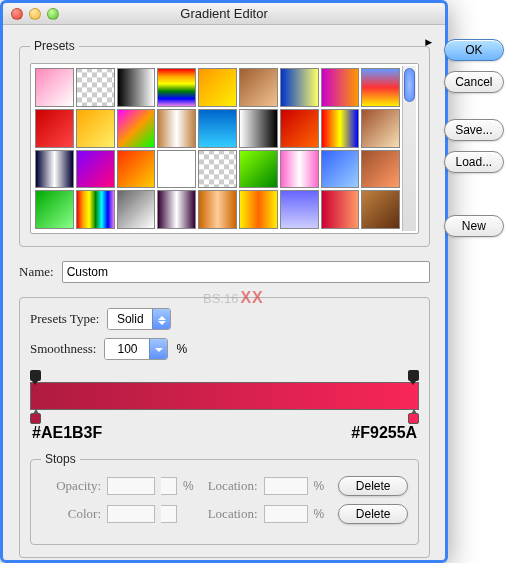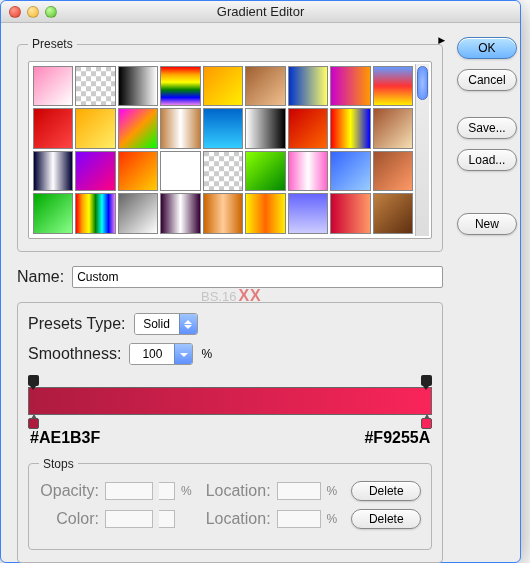--- a/index.html
+++ b/index.html
@@ -1,37 +1,37 @@
 <!DOCTYPE html>
 <html><head>
   <meta charset="utf-8">
   <style>
     * { box-sizing: border-box; margin: 0; padding: 0; }
     body { font-family: "Lucida Grande", Arial, sans-serif; font-size: 12px; background: #fff; }
-    .window { width: 521px; height: 563px; background: #ededed; border: 1px solid #3b82f6; border-radius: 6px; box-shadow: 0 6px 30px rgba(0,0,0,0.4); position: relative; }
+    .window { width: 448px; height: 563px; background: #ededed; border: 3px solid #3b82f6; border-radius: 6px; box-shadow: 0 6px 30px rgba(0,0,0,0.4); position: relative; }
     .titlebar { height: 22px; background: linear-gradient(#f6f6f6, #d8d8d8); border-bottom: 1px solid #bbb; border-radius: 6px 6px 0 0; display: flex; align-items: center; padding: 0 8px; }
     .traffic { display: flex; gap: 6px; position: absolute; left: 8px; }
     .light { width: 12px; height: 12px; border-radius: 50%; border: 1px solid rgba(0,0,0,0.2); }
     .red { background: radial-gradient(circle at 35% 30%, #ff9a8b, #e8402f); }
     .yellow { background: radial-gradient(circle at 35% 30%, #ffe6a0, #f5b82e); }
     .green { background: radial-gradient(circle at 35% 30%, #c3ff9d, #5bbf2c); }
     .title { flex: 1; text-align: center; font-size: 13px; color: #222; }
     .content { padding: 14px 16px; display: flex; gap: 14px; }
     .left { flex: 1; }
     .right { width: 100px; display: flex; flex-direction: column; gap: 10px; }
     fieldset { border: 1px solid #b5b5b5; border-radius: 4px; padding: 10px 10px 12px; position: relative; margin: 0; }
     legend { font-size: 12px; color: #222; padding: 0 4px; }
     .presets-wrap { position: relative; }
     .fly { position: absolute; right: -3px; top: -16px; font-size: 9px; }
     .presets { display: grid; grid-template-columns: repeat(9, 1fr); gap: 2px; background: #fff; border: 1px solid #aaa; padding: 4px 18px 4px 4px; position: relative; border-radius: 2px; }
     .sw { width: 100%; aspect-ratio: 1/1; border: 1px solid #888; }
     .scroll { position: absolute; right: 2px; top: 2px; bottom: 2px; width: 14px; background: linear-gradient(#eee, #ddd); border-left: 1px solid #bbb; }
     .thumb { position: absolute; top: 2px; left: 1px; right: 1px; height: 34px; background: radial-gradient(ellipse at center, #9fbfff, #5a8cff); border-radius: 7px; border: 1px solid #5070c0; }
     .row { display: flex; align-items: center; gap: 8px; margin-top: 14px; }
-    .lbl { font-size: 16px; color: #222; }
+    .lbl { font-size: 13px; color: #222; font-family: Liberation Serif, serif; }
     .txt { flex: 1; height: 22px; border: 1px solid #999; background: #fff; padding: 2px 4px; font-size: 12px; border-radius: 2px; }
     .btn { height: 22px; border-radius: 11px; border: 1px solid #888; background: linear-gradient(#fcfcfc, #e8e8e8); font-size: 12px; padding: 0 10px; cursor: pointer; text-align: center; line-height: 20px; box-shadow: 0 1px 0 #fff inset, 0 1px 2px rgba(0,0,0,0.15); }
     .btn.primary { background: linear-gradient(#b7e3ff, #6fb5ff); border-color: #4a7fc0; color: #000; font-weight: 500; }
     .btn.small { height: 20px; width: 70px; line-height: 18px; padding: 0; }
     .combo { display: inline-flex; align-items: flex-start; height: 22px; background: #fff; border: 1px solid #999; border-radius: 3px; overflow: hidden; }
     .combo input { border: none; width: 44px; padding: 0 4px; font-size: 12px; height: 20px; outline: none; text-align: center; }
     .combo .arrows { width: 18px; height: 22px; background: linear-gradient(#9fc6ff, #5a8cff); border-left: 1px solid #6a8bc0; display: flex; flex-direction: column; justify-content: center; align-items: center; gap: 1px; }
     .arr { width: 0; height: 0; border-left: 4px solid transparent; border-right: 4px solid transparent; }
     .au { border-bottom: 4px solid #fff; }
     .ad { border-top: 4px solid #fff; }

